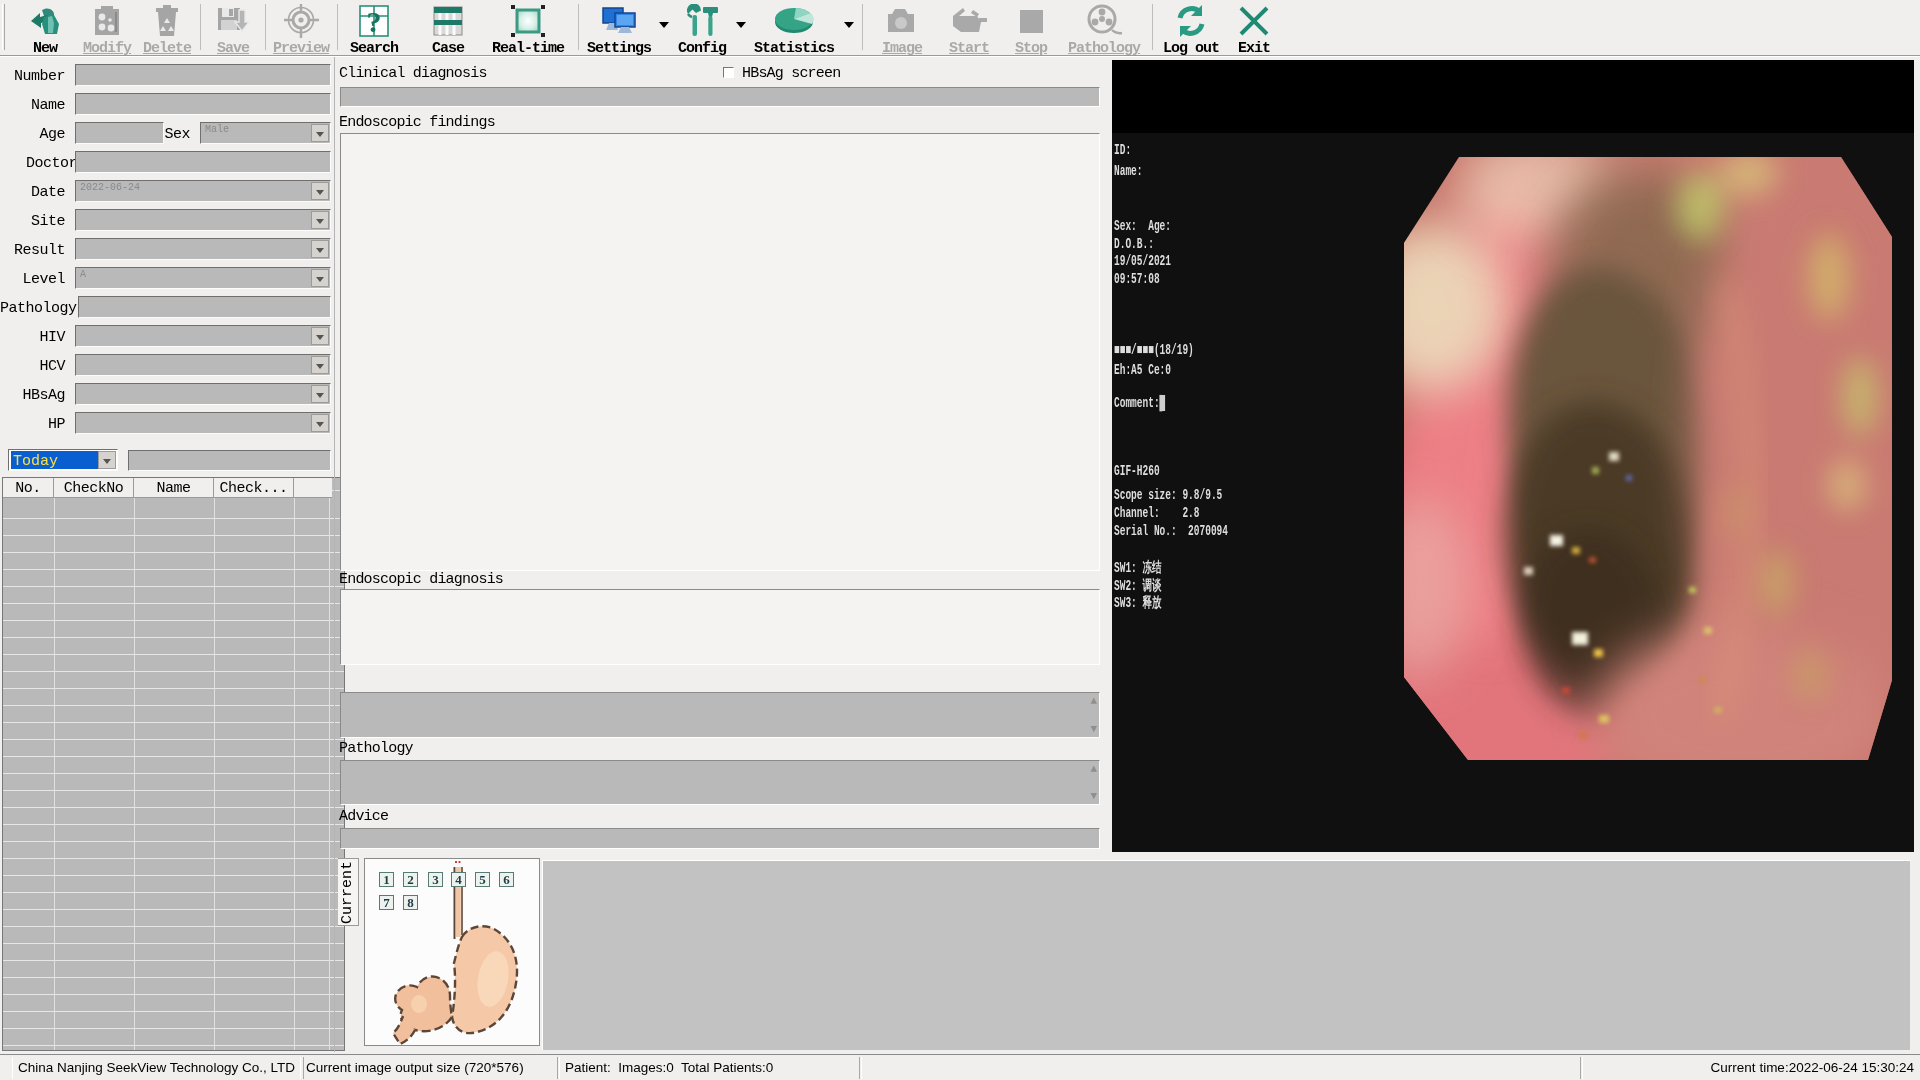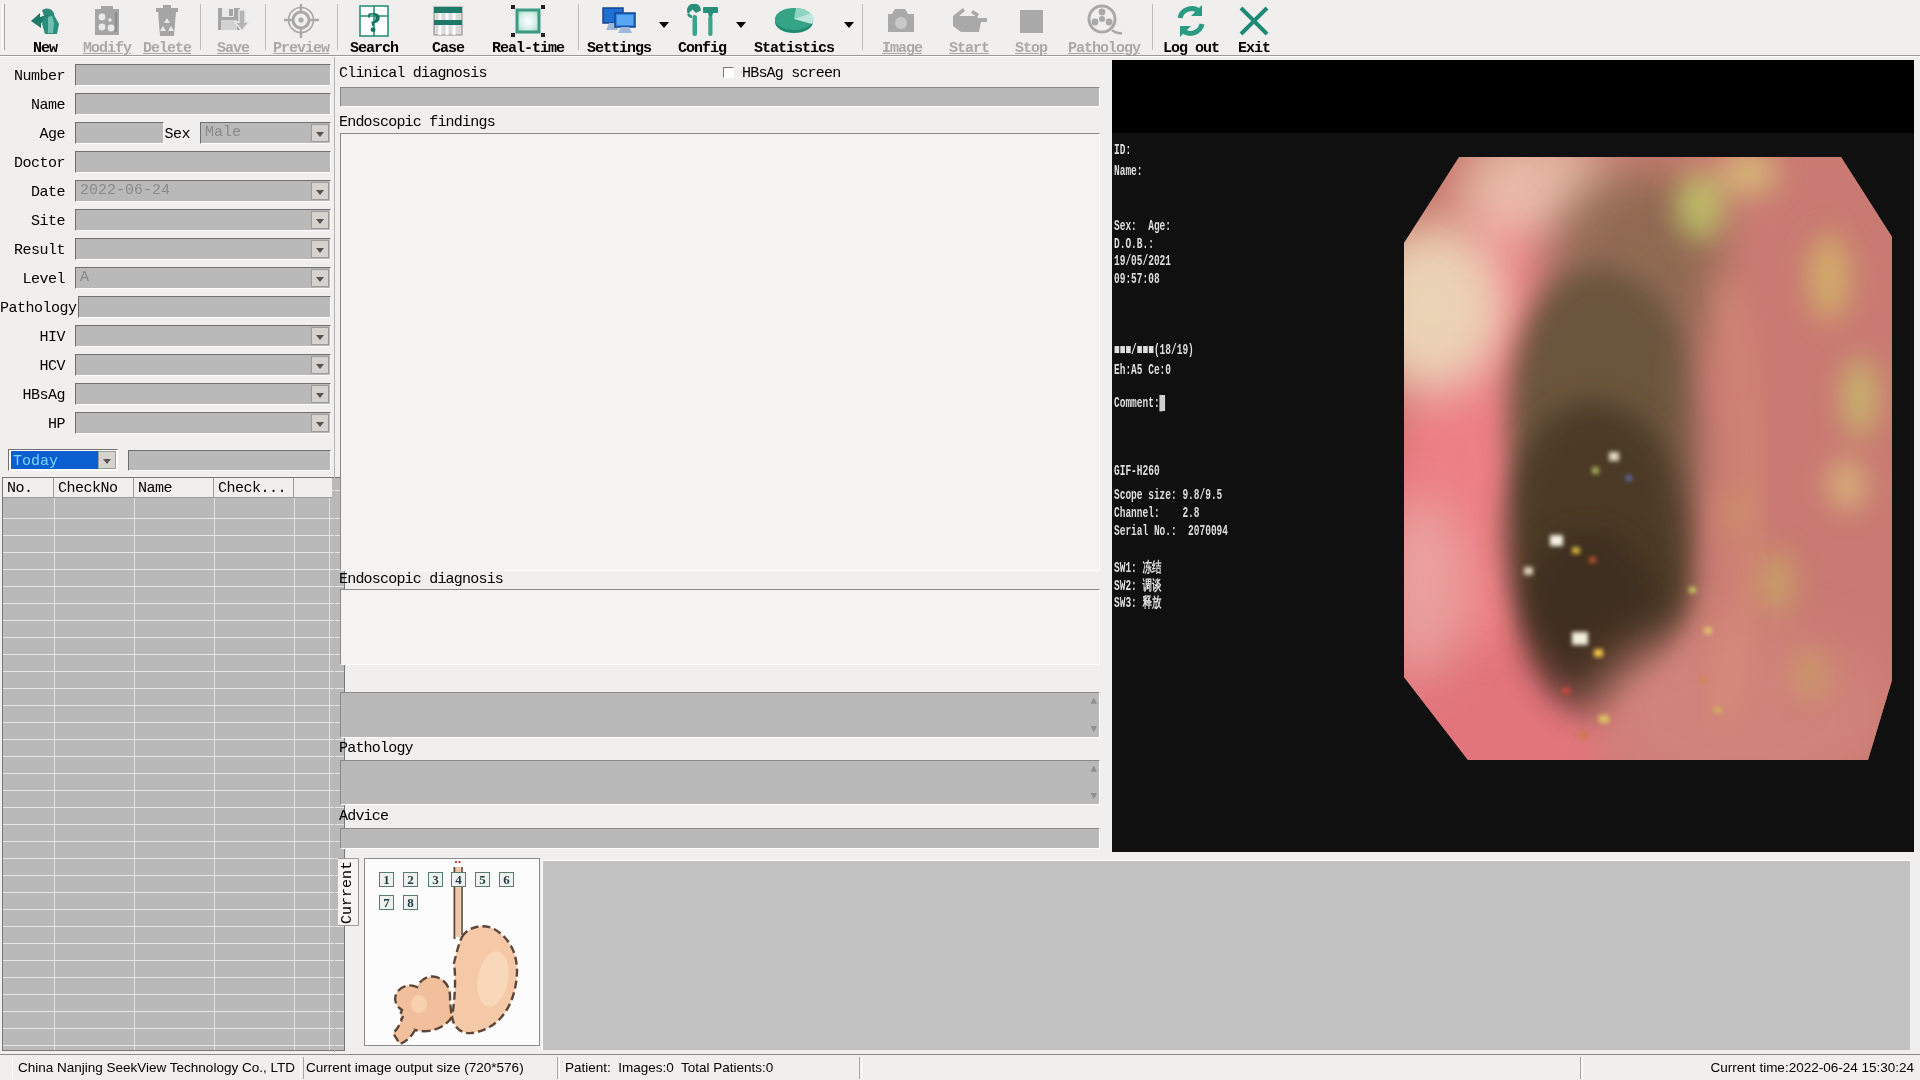--- a/index.html
+++ b/index.html
@@ -22,21 +22,21 @@
 
 .flabel { position:absolute; font-size:15px; letter-spacing:-0.5px; color:#000; white-space:nowrap; text-align:right; }
 .fin { position:absolute; background:#b9b9b9;
   border-top:1px solid #6f6f6f; border-left:1px solid #6f6f6f;
   border-bottom:1px solid #fcfcfc; border-right:1px solid #fcfcfc; }
 .combo-btn { position:absolute; right:1px; top:1px; bottom:1px; width:18px;
   background:#d6d3cf; border:1px solid #9b9b9b; }
 .combo-btn:after { content:""; position:absolute; left:4px; top:7px;
   border-left:4px solid transparent; border-right:4px solid transparent;
   border-top:5px solid #555; }
-.ftext { position:absolute; font-size:15px; color:#8a8a8a; }
+.ftext { position:absolute; font-size:10px; color:#8a8a8a; }
 
 .mlabel { position:absolute; font-size:15px; letter-spacing:-0.8px; color:#000; white-space:nowrap; }
 .sunken { position:absolute; background:#f4f3f2;
   border-top:1px solid #8a8a8a; border-left:1px solid #8a8a8a;
   border-bottom:1px solid #ffffff; border-right:1px solid #ffffff; }
 .grayarea { position:absolute; background:#b9b9b9;
   border-top:1px solid #8a8a8a; border-left:1px solid #8a8a8a;
   border-bottom:1px solid #ffffff; border-right:1px solid #ffffff; }
 
 #video { left:1112px; top:60px; width:802px; height:792px; background:#101010; }
@@ -60,21 +60,21 @@
   border-top:1px solid #fff; border-left:1px solid #fff; }
 
 #statusbar { left:0; top:1054px; width:1920px; height:26px; background:#f1efee;
   border-top:1px solid #8a8a8a; font-family:"Liberation Sans", sans-serif;
   font-size:13.5px; color:#000; }
 .sb-seg { position:absolute; top:2px; height:22px; border-right:1px solid #a8a8a8;
   border-left:1px solid #fff; padding:3px 6px 0 5px; white-space:nowrap; overflow:hidden; }
 
 #ltable { left:2px; top:477px; width:343px; height:574px;
   background:repeating-linear-gradient(to bottom,#b9b9b9 0 16px,#e6e6e6 16px 17px);
-  background-position:0 24px; border:1px solid #777; }
+  background-position:0 24px; border:1px solid #777;text-align:center; }
 .th { position:absolute; top:0; height:20px; background:#f1efee;
   border-right:1px solid #9a9a9a; border-bottom:1px solid #9a9a9a;
   font-size:15px; letter-spacing:-0.5px; padding:2px 4px 0 4px; color:#000; }
 .tcol { position:absolute; top:20px; bottom:0; width:1px; background:#e0e0e0; }
 </style>
 </head>
 <body>
 <div id="app">
 
   <div class="abs" id="toolbar">
@@ -276,21 +276,21 @@
     <div class="fin" style="left:75px;top:64px;width:256px;height:22px"></div>
     <div class="flabel" style="left:0;top:97px;width:65px">Name</div>
     <div class="fin" style="left:75px;top:93px;width:256px;height:22px"></div>
     <div class="flabel" style="left:0;top:126px;width:65px">Age</div>
     <div class="fin" style="left:75px;top:122px;width:89px;height:22px"></div>
     <div class="flabel" style="left:140px;top:126px;width:50px">Sex</div>
     <div class="fin" style="left:200px;top:122px;width:131px;height:22px">
       <span class="ftext" style="left:4px;top:1px">Male</span>
         <span class="combo-btn"></span>
       </div>
-    <div class="flabel" style="left:0;top:155px;width:65px">Doctor</div>
+    <div class="flabel" style="left:12px;top:155px;width:65px">Doctor</div>
     <div class="fin" style="left:75px;top:151px;width:256px;height:22px"></div>
     <div class="flabel" style="left:0;top:184px;width:65px">Date</div>
     <div class="fin" style="left:75px;top:180px;width:256px;height:22px">
       <span class="ftext" style="left:4px;top:1px">2022-06-24</span>
         <span class="combo-btn"></span>
       </div>
     <div class="flabel" style="left:0;top:213px;width:65px">Site</div>
     <div class="fin" style="left:75px;top:209px;width:256px;height:22px">
         <span class="combo-btn"></span>
       </div>
@@ -316,21 +316,21 @@
     <div class="flabel" style="left:0;top:387px;width:65px">HBsAg</div>
     <div class="fin" style="left:75px;top:383px;width:256px;height:22px">
         <span class="combo-btn"></span>
       </div>
     <div class="flabel" style="left:0;top:416px;width:65px">HP</div>
     <div class="fin" style="left:75px;top:412px;width:256px;height:22px">
         <span class="combo-btn"></span>
       </div>
 
     <div class="fin" style="left:8px;top:449px;width:110px;height:22px;background:#fff">
-      <span style="position:absolute;left:2px;top:1px;right:19px;bottom:1px;background:#0a5fd0;color:#7dd3fc;font-size:15px;padding:2px 0 16px 2px">Today</span>
+      <span style="position:absolute;left:2px;top:1px;right:19px;bottom:1px;background:#0a5fd0;color:#fde047;font-size:15px;padding:2px 0 16px 2px">Today</span>
       <span class="combo-btn"></span>
       </div>
     <div class="fin" style="left:128px;top:450px;width:203px;height:21px"></div>
 
     <div class="abs" id="ltable">
       <div class="th" style="left:0;width:51px">No.</div>
       <div class="th" style="left:51px;width:80px">CheckNo</div>
       <div class="th" style="left:131px;width:80px">Name</div>
       <div class="th" style="left:211px;width:80px">Check...</div>
       <div class="th" style="left:291px;width:38px;border-right:none"></div>

